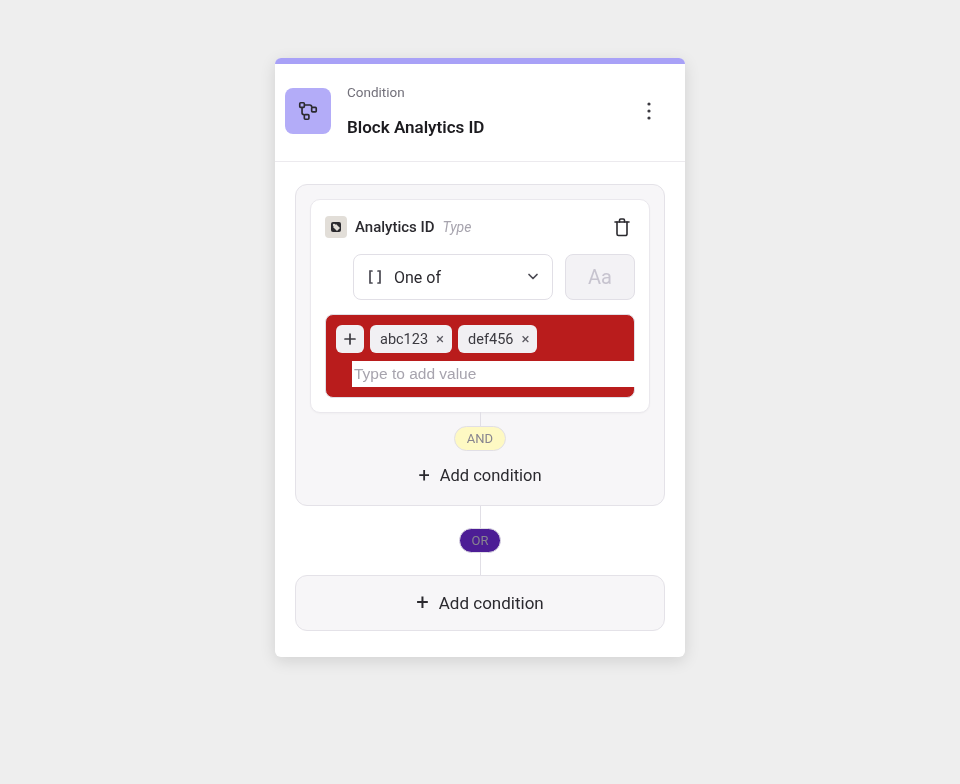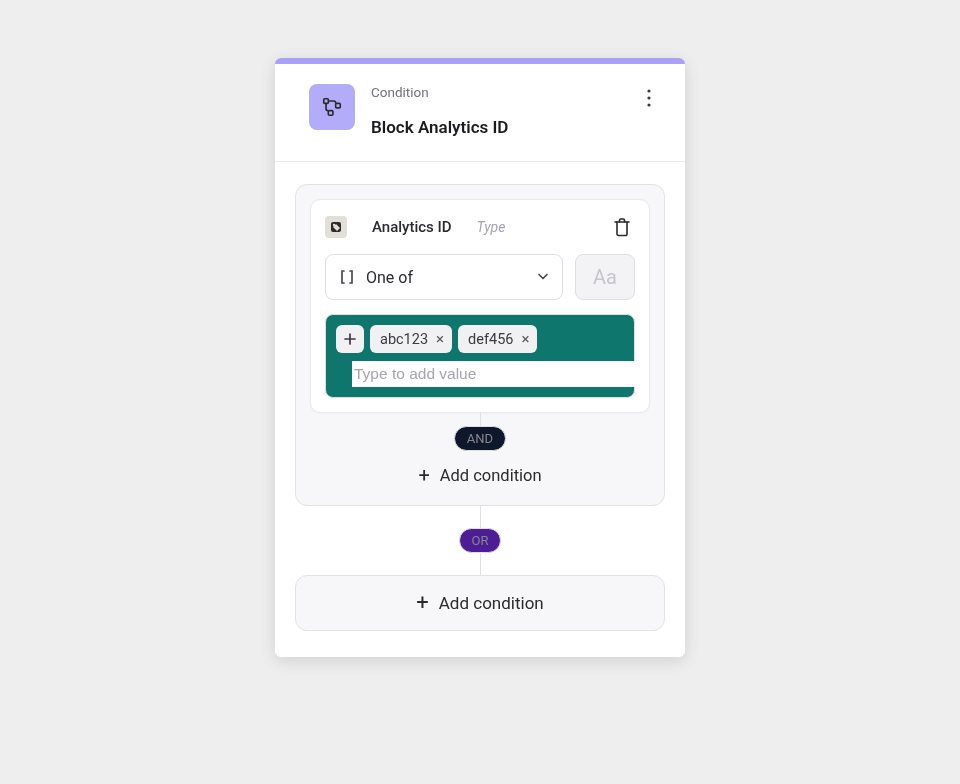--- a/index.html
+++ b/index.html
@@ -21,22 +21,22 @@
     position: relative;
     overflow: visible;
   }
   .topbar {
     height: 6px;
     background: #a8a1f7;
     border-radius: 6px 6px 0 0;
   }
   .header {
     display: flex;
-    align-items: flex-start;
-    padding: 20px 22px 24px 34px;
+    align-items: center;
+    padding: 20px 22px 24px 10px;
   }
   .header-icon {
     width: 46px;
     height: 46px;
     background: #b3acf8;
     border-radius: 8px;
     display: flex;
     align-items: center;
     justify-content: center;
     flex: 0 0 auto;
@@ -88,21 +88,21 @@
     padding: 14px 14px 14px 14px;
     box-shadow: 0 1px 2px rgba(0,0,0,0.03);
   }
 
   .cond-top {
     display: flex;
     align-items: center;
     justify-content: space-between;
     margin-bottom: 14px;
   }
-  .cond-top-left { display: flex; align-items: center; gap: 25px; }
+  .cond-top-left { display: flex; align-items: center; gap: 8px; }
   .field-icon {
     width: 22px; height: 22px;
     background: #e2ded8;
     border-radius: 4px;
     display: flex; align-items: center; justify-content: center;
     color: #2b2a2f;
   }
   .field-name { font-size: 15px; color: #2b2a2f; font-weight: 500;}
   .field-type { font-size: 14px; color: #a7a4ae; font-style: italic; }
   .trash {
@@ -121,41 +121,42 @@
     flex: 1;
     height: 46px;
     border: 1px solid #e1dfe6;
     border-radius: 8px;
     background: #fff;
     display: flex;
     align-items: center;
     padding: 0 12px;
     gap: 10px;
     cursor: pointer;
+    margin-left: 28px;
   }
   .select .sel-icon { color:#4a4952; display:flex; }
   .select .sel-label { font-size: 16px; color:#2b2a2f; flex:1; }
   .select .chev { color:#4a4952; }
 
   .case-box {
-    width: 60px; height: 46px;
+    width: 70px; height: 46px;
     border: 1px solid #e1dfe6;
     background: #f3f2f5;
     border-radius: 8px;
     display:flex; align-items:center; justify-content:center;
     color:#c7c4cf;
     font-size: 20px;
     cursor: pointer;
   }
 
   .values {
     border: 1px solid #e1dfe6;
     border-radius: 8px;
     padding: 10px 10px 10px 10px;
-    background:#0f766e;
+    background:#b91c1c;
   }
   .chips {
     display:flex; flex-wrap:wrap; gap:6px; align-items:center;
     margin-bottom: 8px;
   }
   .chip-add {
     width:28px; height:28px;
     background:#f1f0f3;
     border-radius:6px;
     display:flex; align-items:center; justify-content:center;
@@ -187,21 +188,21 @@
     width:1px; height:22px; background:#e1dfe6;
   }
   .pill {
     border:1px solid #e1dfe6;
     background:#4c1d95;
     color:#88858f;
     font-size:13px;
     padding:4px 12px;
     border-radius:999px;
   }
-  .pill-in { background:#0f172a; }
+  .pill-in { background:#fef9c3; }
 
   .add-row {
     display:flex; align-items:center; justify-content:center;
     gap:10px;
     font-size:16.5px; color:#2b2a2f;
     padding-top: 14px;
     cursor:pointer;
   }
   .add-row .plus { font-size:20px; line-height:1; }
 

